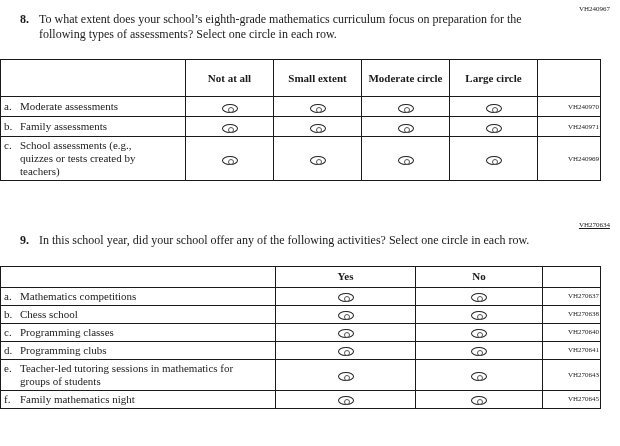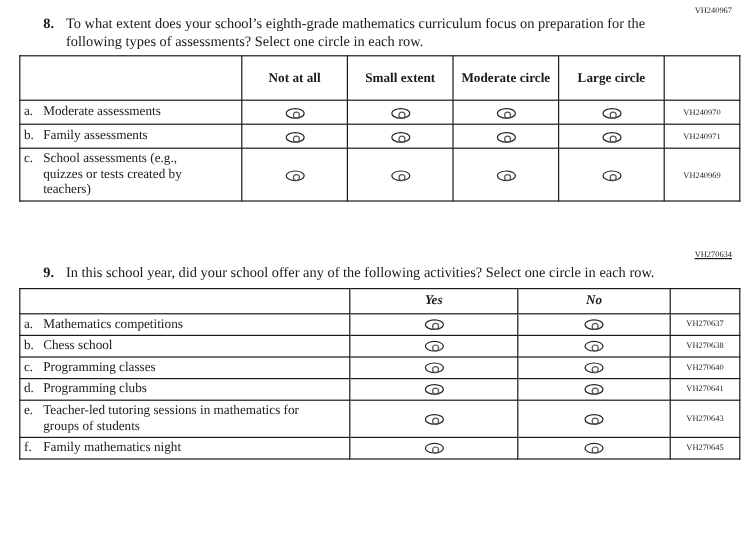--- a/index.html
+++ b/index.html
@@ -3,68 +3,68 @@
 <meta charset="utf-8">
 <style>
   * { margin:0; padding:0; box-sizing:border-box; }
   html,body { background:#ffffff; }
   body {
     width:620px; height:446px;
     font-family:"Liberation Serif", "DejaVu Serif", serif;
     color:#1a1a1a;
     overflow:hidden;
   }
-  .page { position:relative; width:620px; height:446px; padding:12px 8px 0 16px; }
+  .page { position:relative; width:620px; height:446px; padding:12px 8px 0 0; }
 
   .section { position:relative; }
   .section-q9 { margin-top:52px; }
 
   .q-code {
     position:absolute; right:2px; top:-7px;
     font-size:7px; letter-spacing:0; color:#1a1a1a;
   }
   .section-q9 .q-code { top:-12px;text-decoration:underline; }
 
   .q-head {
     display:flex; margin:0 48px 0 20px;
     font-size:12px; line-height:1.22;
   }
   .q-num { font-weight:bold; flex:0 0 19px; }
   .q-text b { font-weight:normal; }
 
   table {
     border-collapse:collapse;
     width:600px;
-    margin-top:5px;
+    margin-top:18px;
     table-layout:fixed;
   }
   td, th { border:1px solid #1a1a1a; font-size:11px; vertical-align:middle; }
   th { font-weight:bold; text-align:center; line-height:1.15; padding:2px; }
   .t1 th { height:37px; }
-  .t2 th { height:21px;font-style:italic; }
+  .t2 th { height:21px; }
 
   .label-cell { padding:2px 4px 2px 3px; }
   .label-inner { display:flex; line-height:1.18; }
   .row-letter { flex:0 0 16px; }
 
   .row-std .label-cell, .row-std td { height:20px; }
   .t2 .row-std td { height:18px; }
 
   .oval-cell { text-align:center; }
   .oval {
     display:inline-block; width:16px; height:9px;
     border:1px solid #222; border-radius:50%;
     position:relative; vertical-align:middle; background:#fff;
   }
   .oval::after {
     content:""; position:absolute; left:5px; top:2px;
     width:4px; height:4px; border-radius:50%;
     border:1px solid #555;
   }
-  .code-cell { font-size:7px; text-align:center; padding:0 1px; color:#1a1a1a; }
+  .code-cell { font-size:7px; text-align:right; padding:0 1px; color:#1a1a1a; }
 </style>
 </head>
 <body>
 
 <div class="page">
 
   <div class="section section-q8">
     <div class="q-code">VH240967</div>
 
     <div class="q-head">

